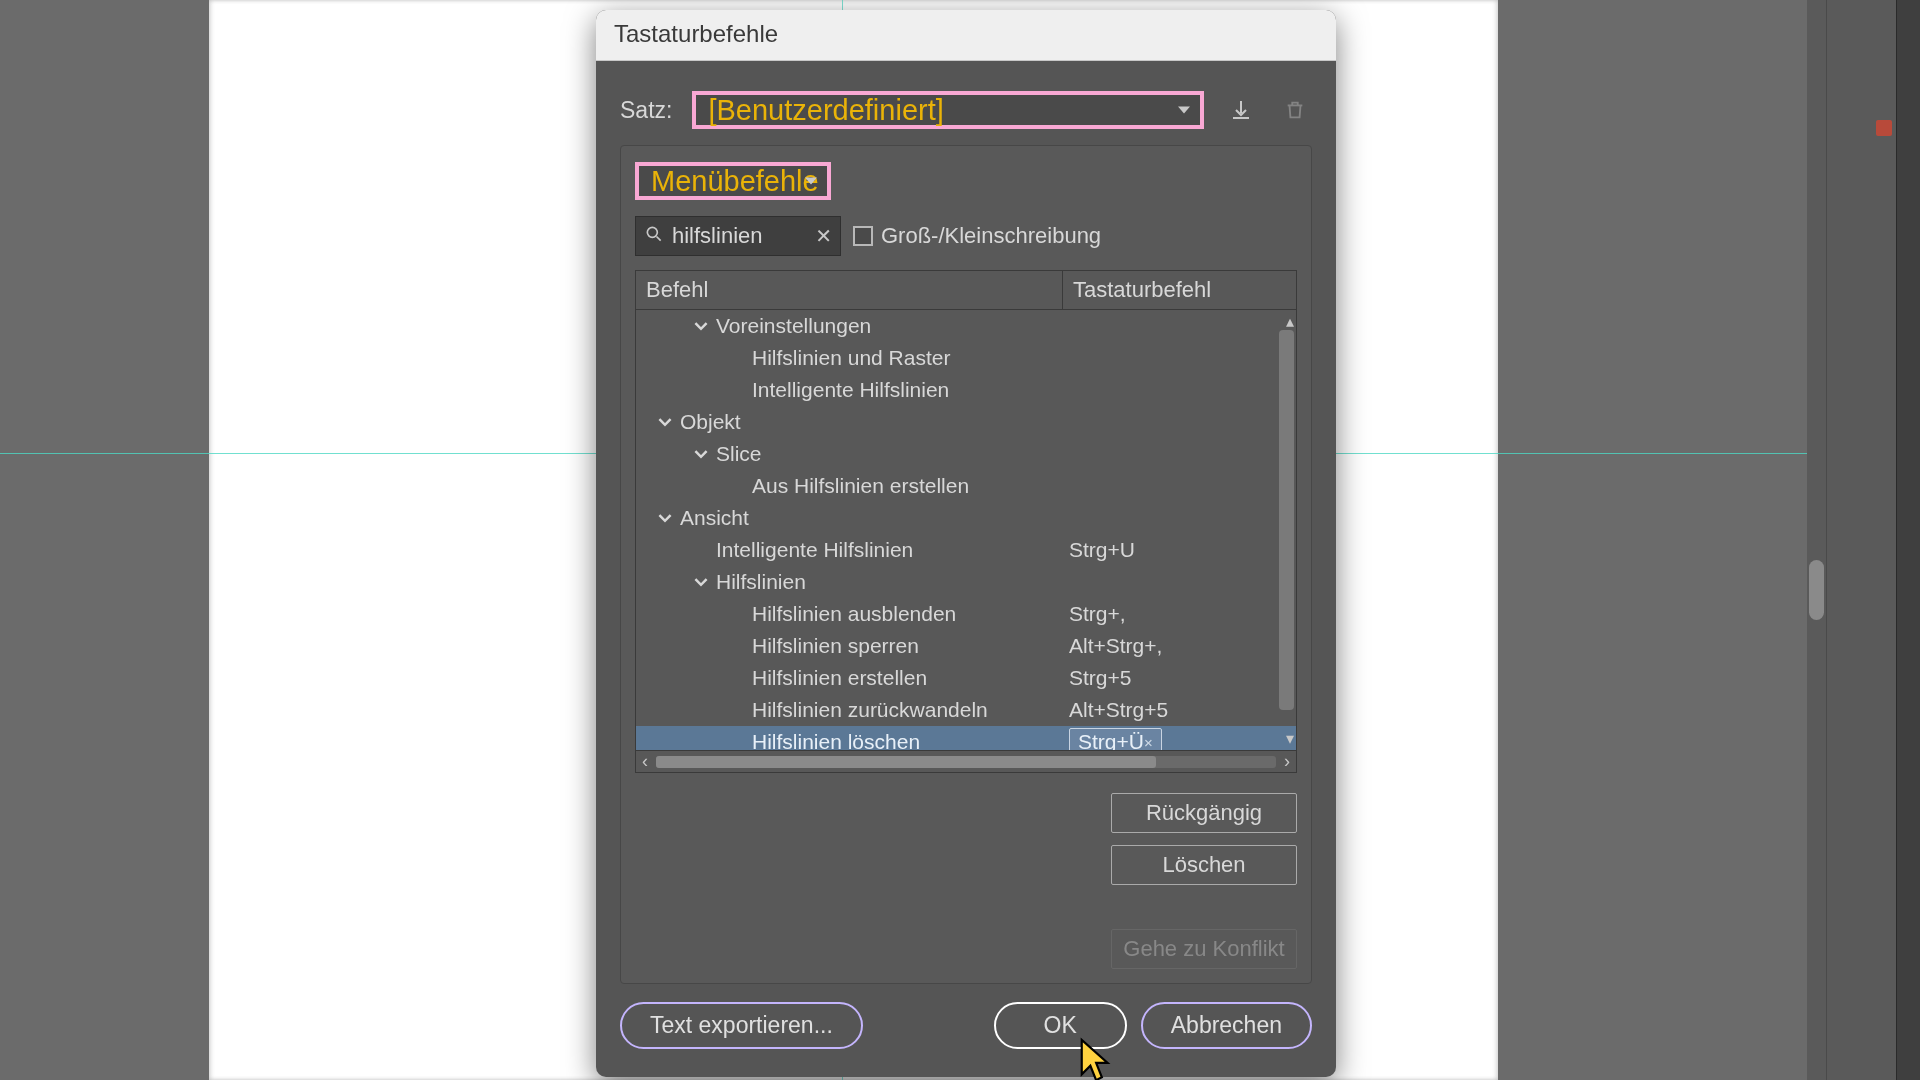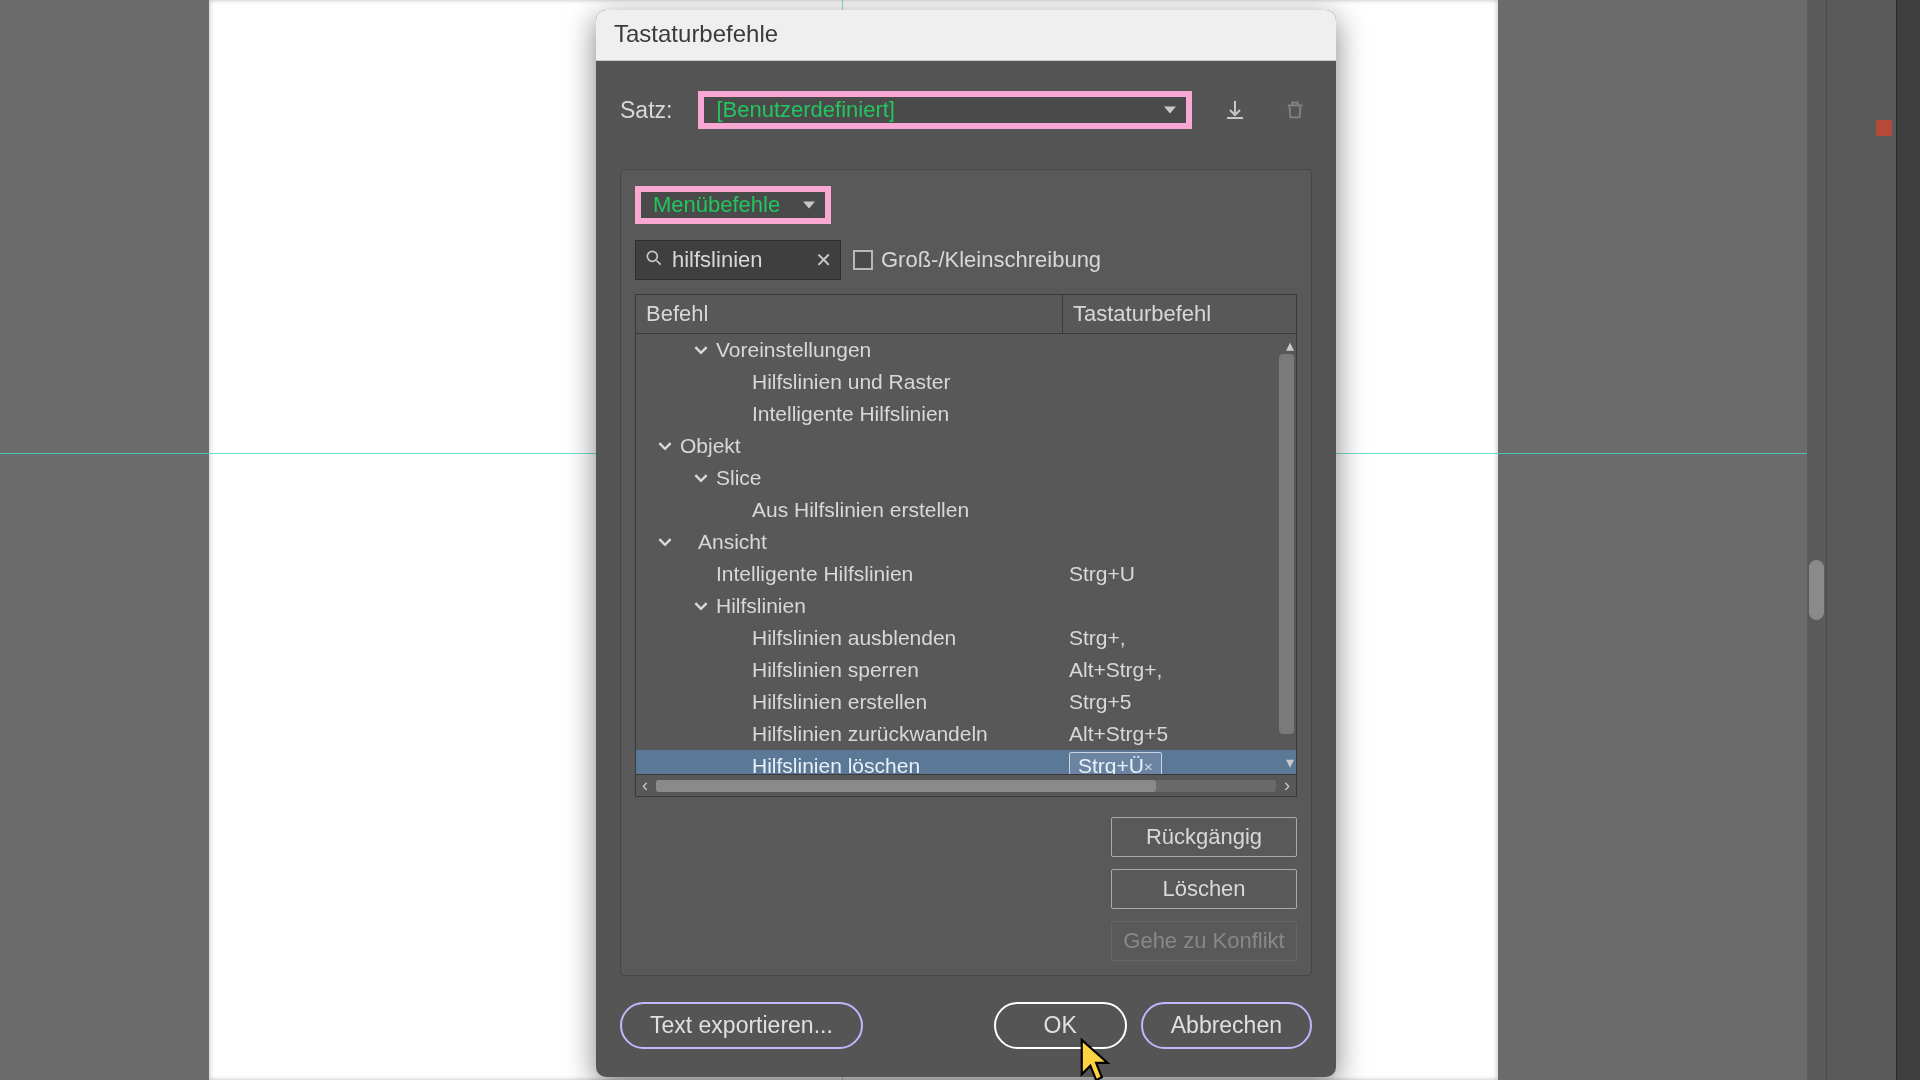--- a/index.html
+++ b/index.html
@@ -15,24 +15,24 @@
   .right-strip2 { position: absolute; right: 24px; top: 0; width: 70px; height: 1080px; background: #5a5a5a; border-left: 1px solid #4a4a4a; }
   .scroll-wrap { position:absolute; right:70px; top:0; width:19px; height:1080px; background:#5a5a5a; }
   .scroll-thumb { position:absolute; right:2px; top:560px; width:15px; height:60px; background:#8a8a8a; border-radius:8px; }
   .right-icon { position:absolute; right:4px; top:120px; width:16px; height:16px; background:#b84a3a; border-radius:2px; }
   
   
   .dialog { position: absolute; left: 596px; top: 10px; width: 740px; height: 1067px; background: #555; border-radius: 10px; overflow: hidden; box-shadow: 0 8px 30px rgba(0,0,0,0.5); }
   .dialog-title { background: #efefef; color: #3a3a3a; font-size: 24px; padding: 10px 18px 12px 18px; border-bottom: 1px solid #c8c8c8; }
   .dialog-body { padding: 30px 24px 20px 24px; color: #d8d8d8; }
   
-  .row { display: flex; align-items: center; gap: 26px; margin-bottom: 40px; }
+  .row { display: flex; align-items: center; gap: 20px; margin-bottom: 16px; }
   .label { font-size: 23px; color: #d8d8d8; }
   
-  .select { position: relative; background: #4a4a4a; border: 6px solid #f9a8d4; height: 38px; display: flex; align-items: center; padding: 0 34px 0 12px; color: #22c55e; font-size: 22px; }
+  .select { position: relative; background: #4a4a4a; border: 4px solid #f9a8d4; height: 38px; display: flex; align-items: center; padding: 0 34px 0 12px; color: #eab308; font-size: 29px; }
   .select .caret { position: absolute; right: 10px; top: 50%; transform: translateY(-50%); width:0; height:0; border-left:6px solid transparent; border-right:6px solid transparent; border-top:7px solid #c8c8c8; }
   .set-select { flex: 1; }
   
   .icon-btn { width: 34px; height: 34px; display:flex; align-items:center; justify-content:center; color:#c8c8c8; }
   .icon-btn.disabled { opacity:0.4; }
   
   
   .panel { background: #595959; border: 1px solid #474747; padding: 16px 14px 14px 14px; border-radius: 4px; }
   .type-select { width: 196px; margin-bottom: 16px; }
   
@@ -65,21 +65,21 @@
   .tbody-scroll-dn { position:absolute; right:2px; bottom:2px; color:#c8c8c8; }
   .tbody-track { position:absolute; right:2px; top:20px; bottom:20px; width:15px; }
   .tbody-thumb { position:absolute; right:0; top:0; width:15px; height:380px; background:#7a7a7a; border-radius:4px; }
   
   .hscroll { height:22px; background:#585858; border-top:1px solid #3a3a3a; display:flex; align-items:center; justify-content:space-between; padding:0 6px; color:#c8c8c8; font-size:18px; }
   .hscroll .track { flex:1; height:12px; background:#6a6a6a; margin:0 8px; border-radius:3px; position:relative; }
   .hscroll .thumb { position:absolute; left:0; top:0; height:12px; width:500px; background:#8a8a8a; border-radius:3px; }
   
   .side-btns { display:flex; flex-direction:column; align-items:flex-end; gap:12px; margin-top:20px; }
   .btn { border:1px solid #aaa; background:transparent; color:#d8d8d8; font-size:22px; padding:6px 0; width:186px; text-align:center; cursor:pointer; border-radius:2px; }
-  .btn.disabled { color:#888; border-color:#666; cursor:default; }
+  .btn.disabled { color:#888; border-color:#666; cursor:default;margin-top:32px; }
   
   .footer { display:flex; align-items:center; gap:14px; position:absolute; left:24px; right:24px; bottom:28px; }
   .pill { border:2px solid #c4b5fd; background:transparent; color:#e0e0e0; font-size:23px; padding:8px 28px; border-radius:26px; cursor:pointer; }
   .pill.primary { border-color:#fff; padding-left:48px; padding-right:48px; }
   .spacer { flex:1; }
   
   
   .cursor { position:absolute; left:1076px; top:1037px; pointer-events:none; }
 </style>
 </head>
@@ -204,21 +204,21 @@
               <div class="sc"></div>
             </div>
             <div class="trow">
               <div class="cmd" style="padding-left: 92px;">
                 <span class="expand"></span>
                 <span>Aus Hilfslinien erstellen</span>
               </div>
               <div class="sc"></div>
             </div>
             <div class="trow">
-              <div class="cmd" style="padding-left: 20px; gap: 18px;">
+              <div class="cmd" style="padding-left: 20px;">
                 <span class="expand">
                   <svg width="14" height="14" viewBox="0 0 10 10">
                     <path d="M1 3l4 4 4-4" fill="none" stroke="#d8d8d8" stroke-width="1.8"></path>
                   </svg>
                 </span>
                 <span>Ansicht</span>
               </div>
               <div class="sc"></div>
             </div>
             <div class="trow">

